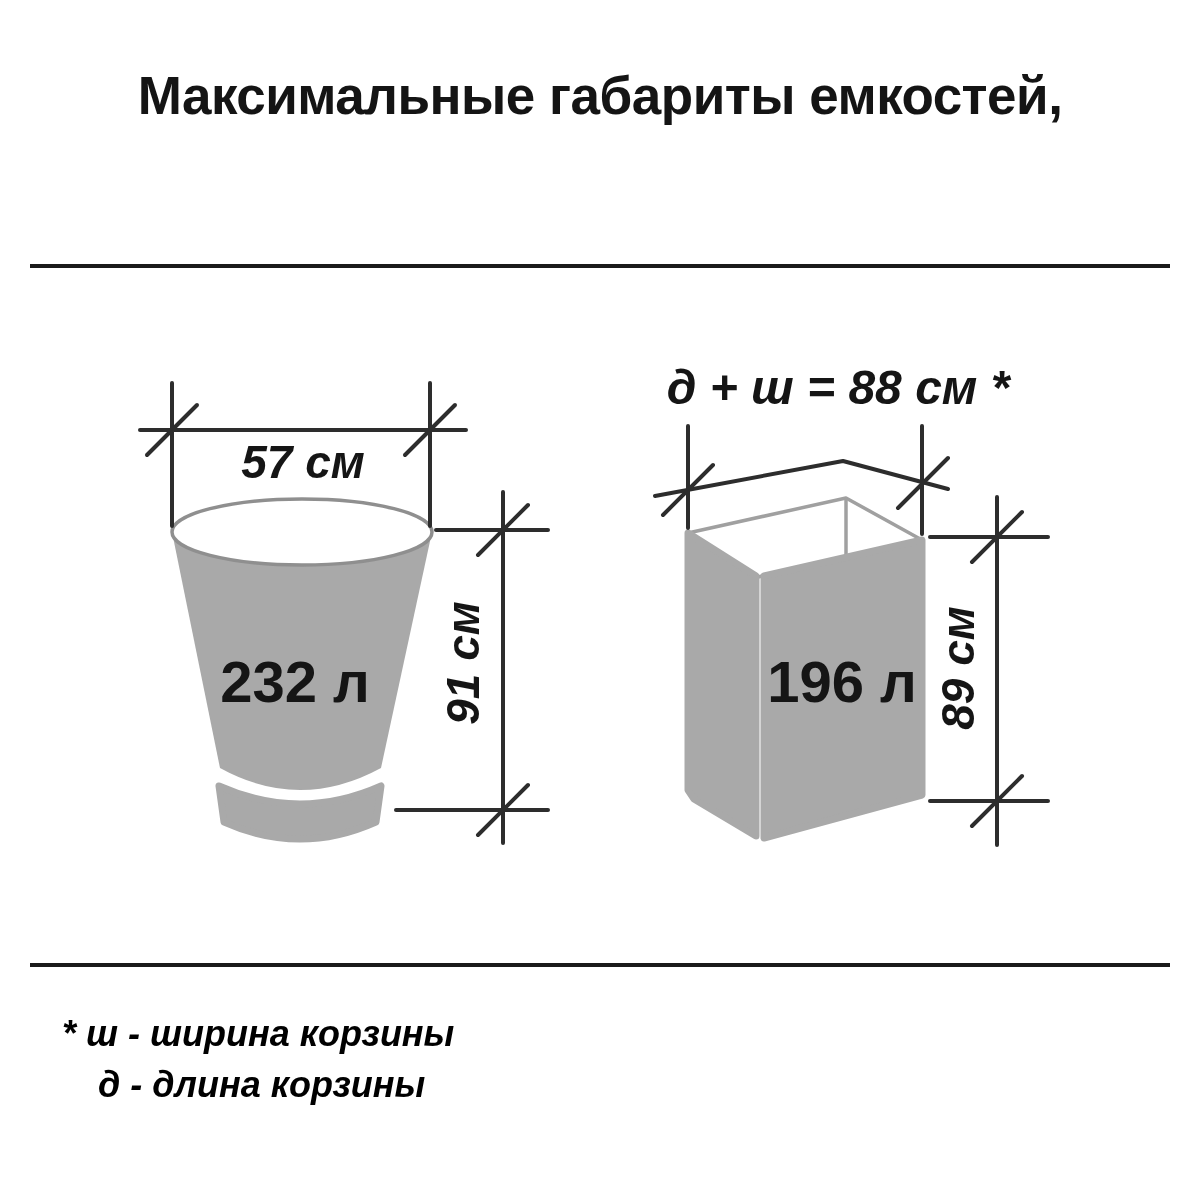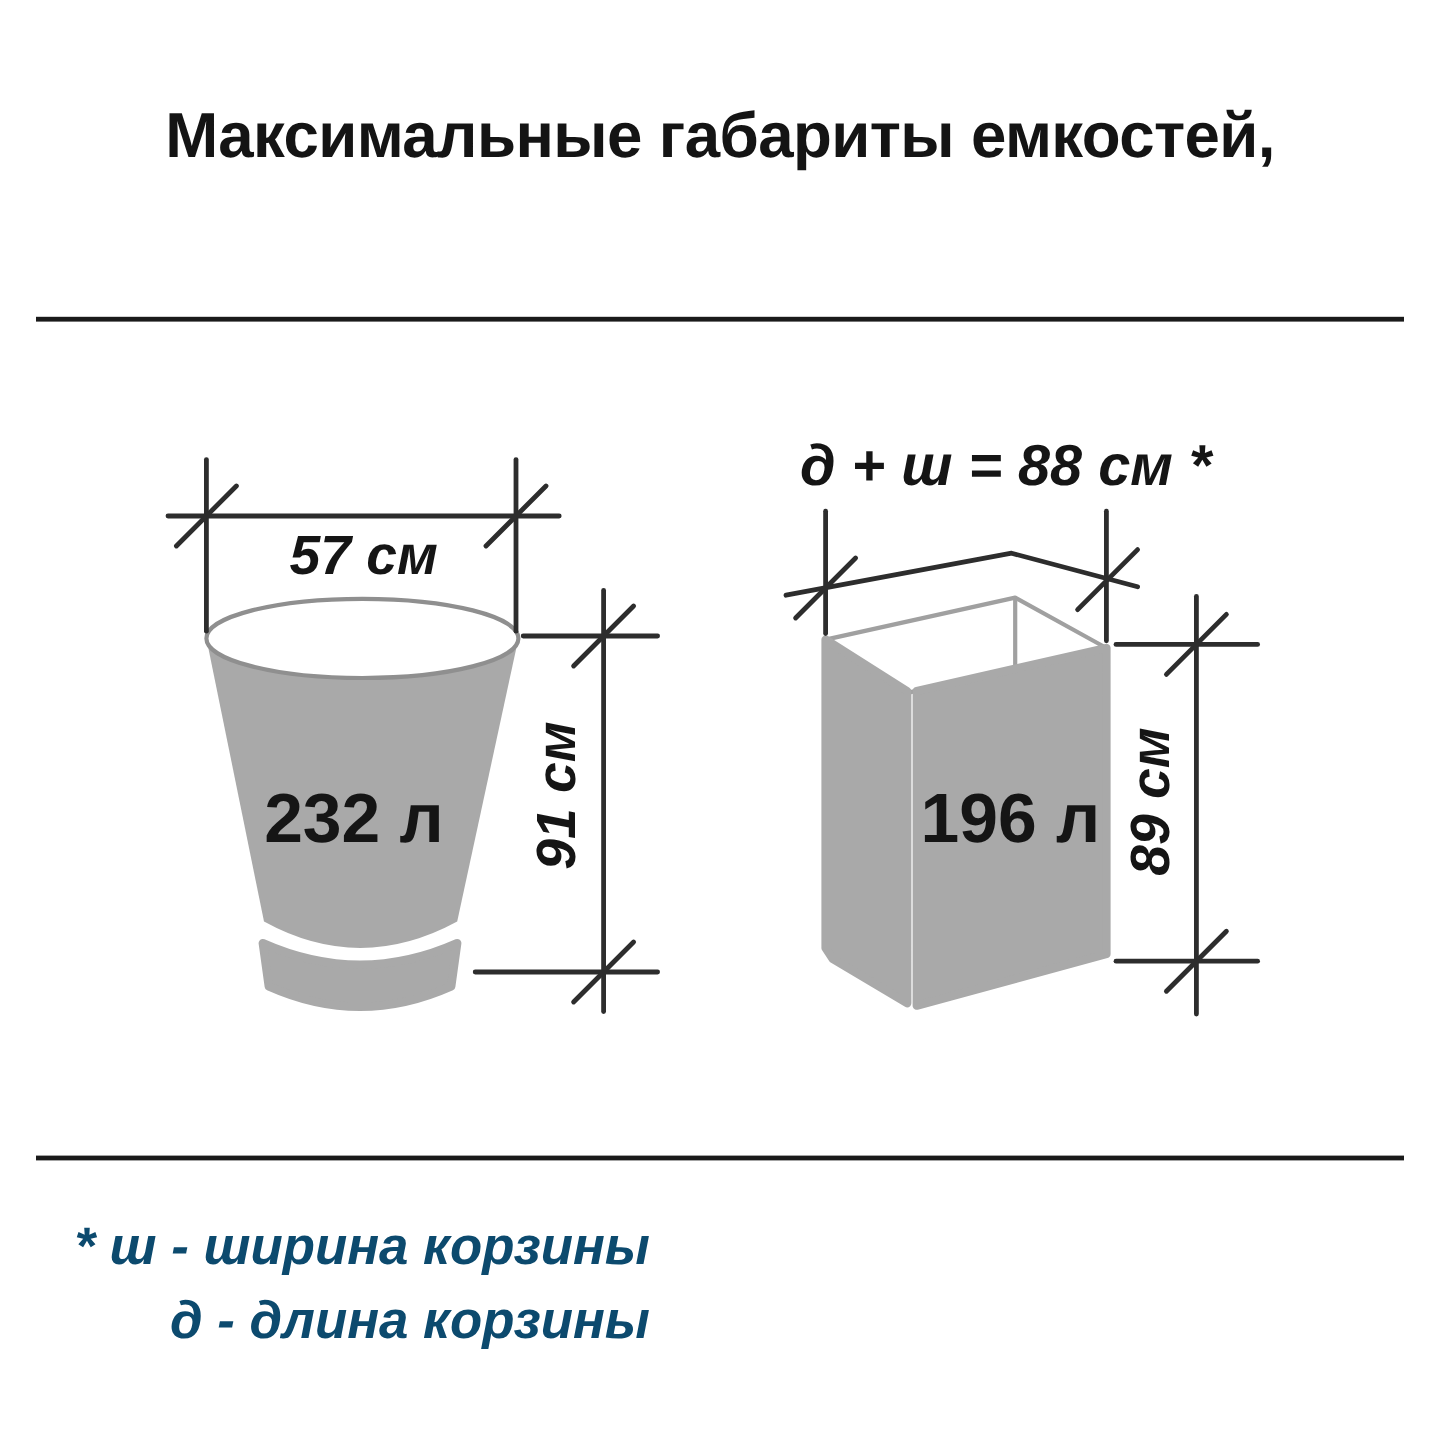--- a/index.html
+++ b/index.html
@@ -19,21 +19,20 @@
     position: absolute;
     top: 58px;
     left: 0;
     width: 1200px;
     text-align: center;
     font-size: 53px;
     font-weight: 700;
     line-height: 1.44;
     letter-spacing: -0.5px;
     color: #141414;
-    margin-top: 18px;
   }
   .divider {
     position: absolute;
     left: 30px;
     width: 1140px;
     height: 4px;
     background: #1a1a1a;
   }
   .divider-top { top: 264px; }
   .divider-bottom { top: 963px; }
@@ -86,27 +85,27 @@
     font-size: 46px;
     font-weight: 700;
     font-style: italic;
     fill: #151515;
     text-anchor: middle;
   }
   .footnote {
     position: absolute;
     left: 62px;
     top: 1008px;
-    font-size: 44px;
+    font-size: 36px;
     font-weight: 700;
     font-style: italic;
     line-height: 1.42;
-    color: #0c4a6e;
+    color: #000000;
   }
-  .footnote .fn-line2 { margin-left: 36px; text-align: right; }
+  .footnote .fn-line2 { margin-left: 36px; }
 </style>
 </head>
 <body>
 
 <div class="title">
   <div>Максимальные габариты емкостей,</div>
 </div>
 
 <div class="divider divider-top"></div>
 <div class="divider divider-bottom"></div>

